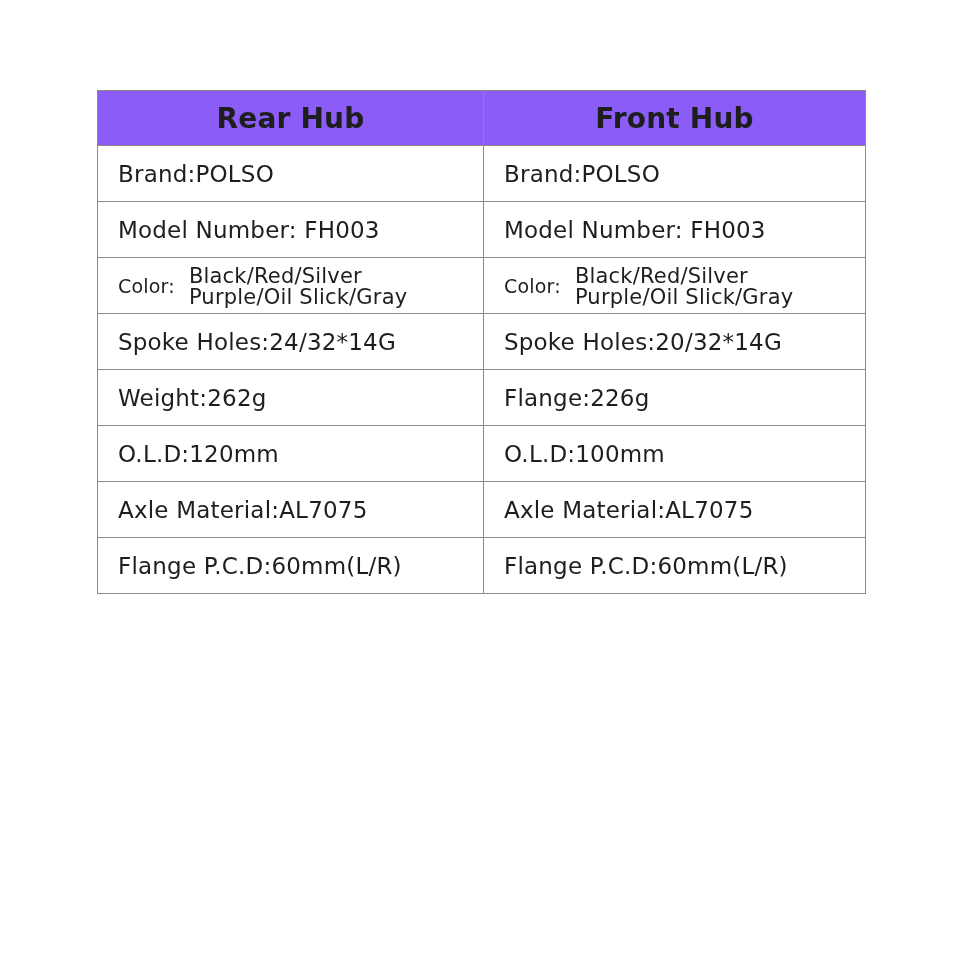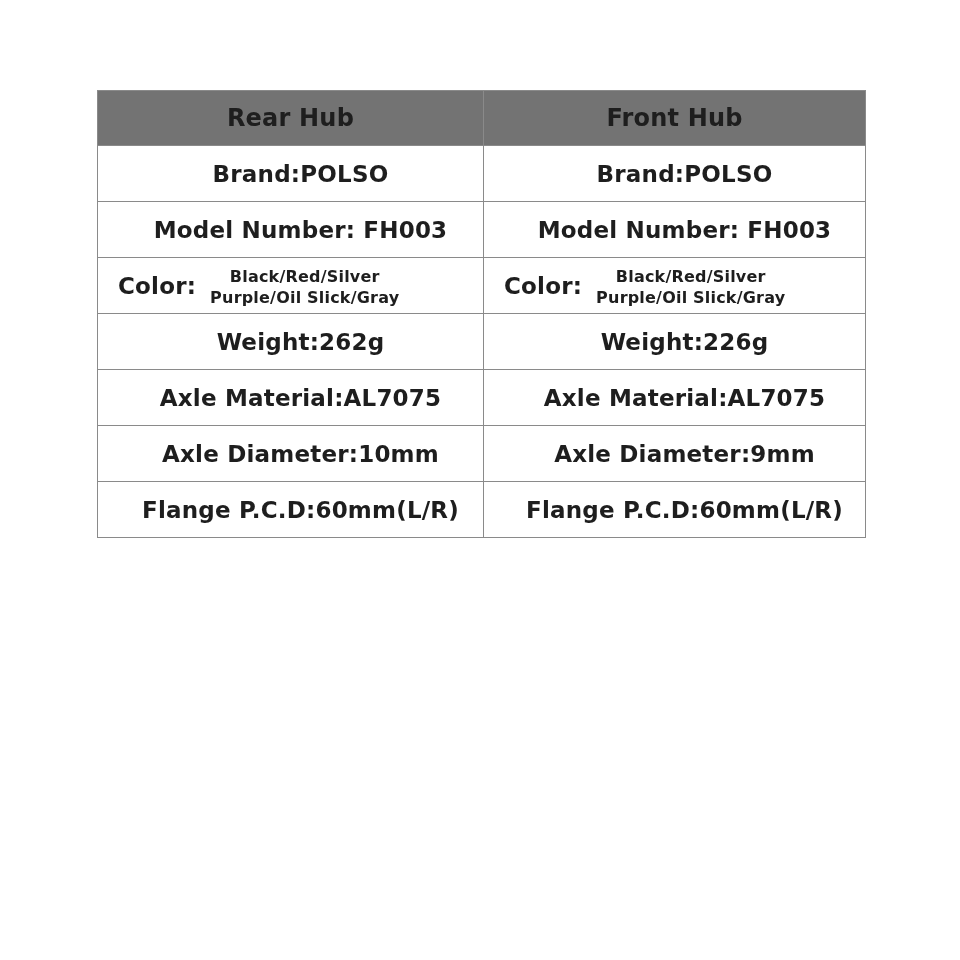--- a/index.html
+++ b/index.html
@@ -4,31 +4,31 @@
   <style>
     html, body { margin:0; padding:0; background:#ffffff; }
     body { width:960px; height:960px; position:relative; font-family:"DejaVu Sans", sans-serif; color:#1e1e1e; }
     .spec-table {
       position:absolute; left:97px; top:90px; width:768px;
       border-collapse:collapse; table-layout:fixed;
     }
     .spec-table col.c1 { width:386px; }
     .spec-table col.c2 { width:382px; }
     .spec-table th, .spec-table td {
-      border:1px solid #8a8a8a; padding:0 0 0 20px; text-align:center;
-      font-weight:bold; font-size:23px; letter-spacing:0.2px; white-space:nowrap;
+      border:1px solid #8a8a8a; padding:0 0 0 20px; text-align:left;
+      font-weight:normal; font-size:23px; letter-spacing:0.2px; white-space:nowrap;
     }
     .spec-table th {
-      background:#737373; height:54px; text-align:center; padding:0;
-      font-weight:bold; font-size:24px;
+      background:#8b5cf6; height:54px; text-align:center; padding:0;
+      font-weight:bold; font-size:28px;
     }
     .spec-table td { height:55px; }
     .color-cell { display:flex; align-items:center; }
-    .color-label { font-size:23px; margin-right:14px; }
-    .color-values { display:flex; flex-direction:column; font-size:16px; line-height:21px; padding-top:2px; }
+    .color-label { font-size:19px; margin-right:14px; }
+    .color-values { display:flex; flex-direction:column; font-size:21px; line-height:21px; padding-top:2px; }
   </style>
 </head>
 <body>
 
 <table class="spec-table">
   <colgroup>
       <col class="c1">
       <col class="c2">
     </colgroup>
   <thead>
@@ -60,29 +60,33 @@
         <div class="color-cell">
           <span class="color-label">Color:</span>
           <span class="color-values">
             <span>Black/Red/Silver</span>
             <span>Purple/Oil Slick/Gray</span>
           </span>
         </div>
       </td>
     </tr>
     <tr>
+      <td>Spoke Holes:24/32*14G</td>
+      <td>Spoke Holes:20/32*14G</td>
+    </tr>
+    <tr>
       <td>Weight:262g</td>
-      <td>Weight:226g</td>
+      <td>Flange:226g</td>
+    </tr>
+    <tr>
+      <td>O.L.D:120mm</td>
+      <td>O.L.D:100mm</td>
     </tr>
     <tr>
       <td>Axle Material:AL7075</td>
       <td>Axle Material:AL7075</td>
-    </tr>
-    <tr>
-      <td>Axle Diameter:10mm</td>
-      <td>Axle Diameter:9mm</td>
     </tr>
     <tr>
       <td>Flange P.C.D:60mm(L/R)</td>
       <td>Flange P.C.D:60mm(L/R)</td>
     </tr>
   </tbody>
 </table>
 
 </body></html>

